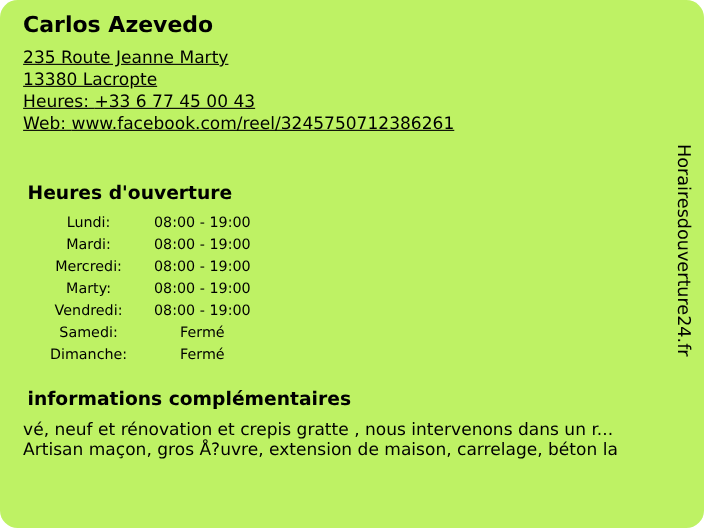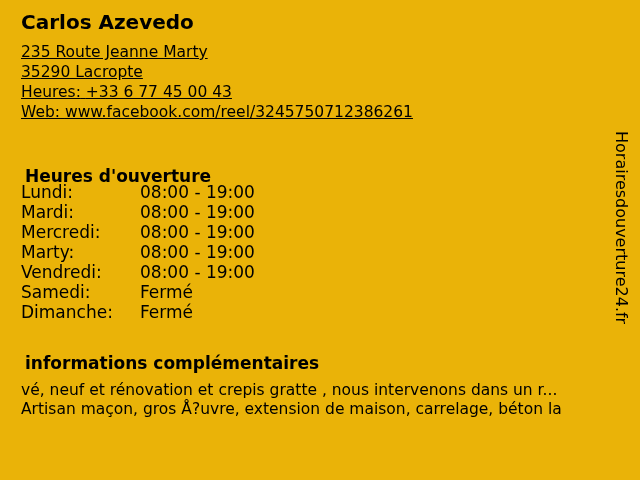--- a/index.html
+++ b/index.html
@@ -1,42 +1,42 @@
 <!DOCTYPE html>
 <html><head>
 <meta charset="utf-8">
 <style>
   html, body { margin: 0; padding: 0; }
   body {
     width: 640px; height: 480px;
     background: #ffffff; color: #000000;
     font-family: "DejaVu Sans", "Liberation Sans", sans-serif;
   }
-  .page { position: relative; width: 640px; height: 480px; overflow: hidden; background: #eab308; }
+  .page { position: relative; width: 640px; height: 480px; overflow: hidden; background: #bef264; border-radius: 16px; }
 
   .title {
     position: absolute; left: 21px; top: 10px; margin: 0;
     font-size: 20px; font-weight: bold; line-height: 24px;
   }
 
   .contact {
     position: absolute; left: 21px; top: 42px;
     font-size: 15.5px; line-height: 20px; text-decoration: underline;
   }
 
   .section-heading {
     position: absolute; left: 21px; margin: 4px;
     font-size: 17px; font-weight: bold; line-height: 22px;
   }
   .hours-heading { top: 161px; }
   .info-heading  { top: 348px; }
 
   .hours {
-    position: absolute; left: 21px; top: 182px;
-    font-size: 17px; line-height: 20px;
+    position: absolute; left: 21px; top: 193px;
+    font-size: 13px; line-height: 20px; text-align: center;
   }
   .hours .row { display: grid; grid-template-columns: 119px auto; }
 
   .description {
     position: absolute; left: 21px; top: 381px;
     font-size: 15.5px; line-height: 19px; white-space: nowrap;
   }
 
   .watermark {
     position: absolute; top: 131px; right: 7px;
@@ -46,21 +46,21 @@
 </style>
 </head>
 <body>
 
 <div class="page">
 
   <h1 class="title">Carlos Azevedo</h1>
 
   <div class="contact">
     <div class="line">235 Route Jeanne Marty</div>
-    <div class="line">35290 Lacropte</div>
+    <div class="line">13380 Lacropte</div>
     <div class="line">
       <span>Heures:</span>
       <span>+33 6 77 45 00 43</span>
     </div>
     <div class="line">
       <span>Web:</span>
       <span>www.facebook.com/reel/3245750712386261</span>
     </div>
   </div>
 

